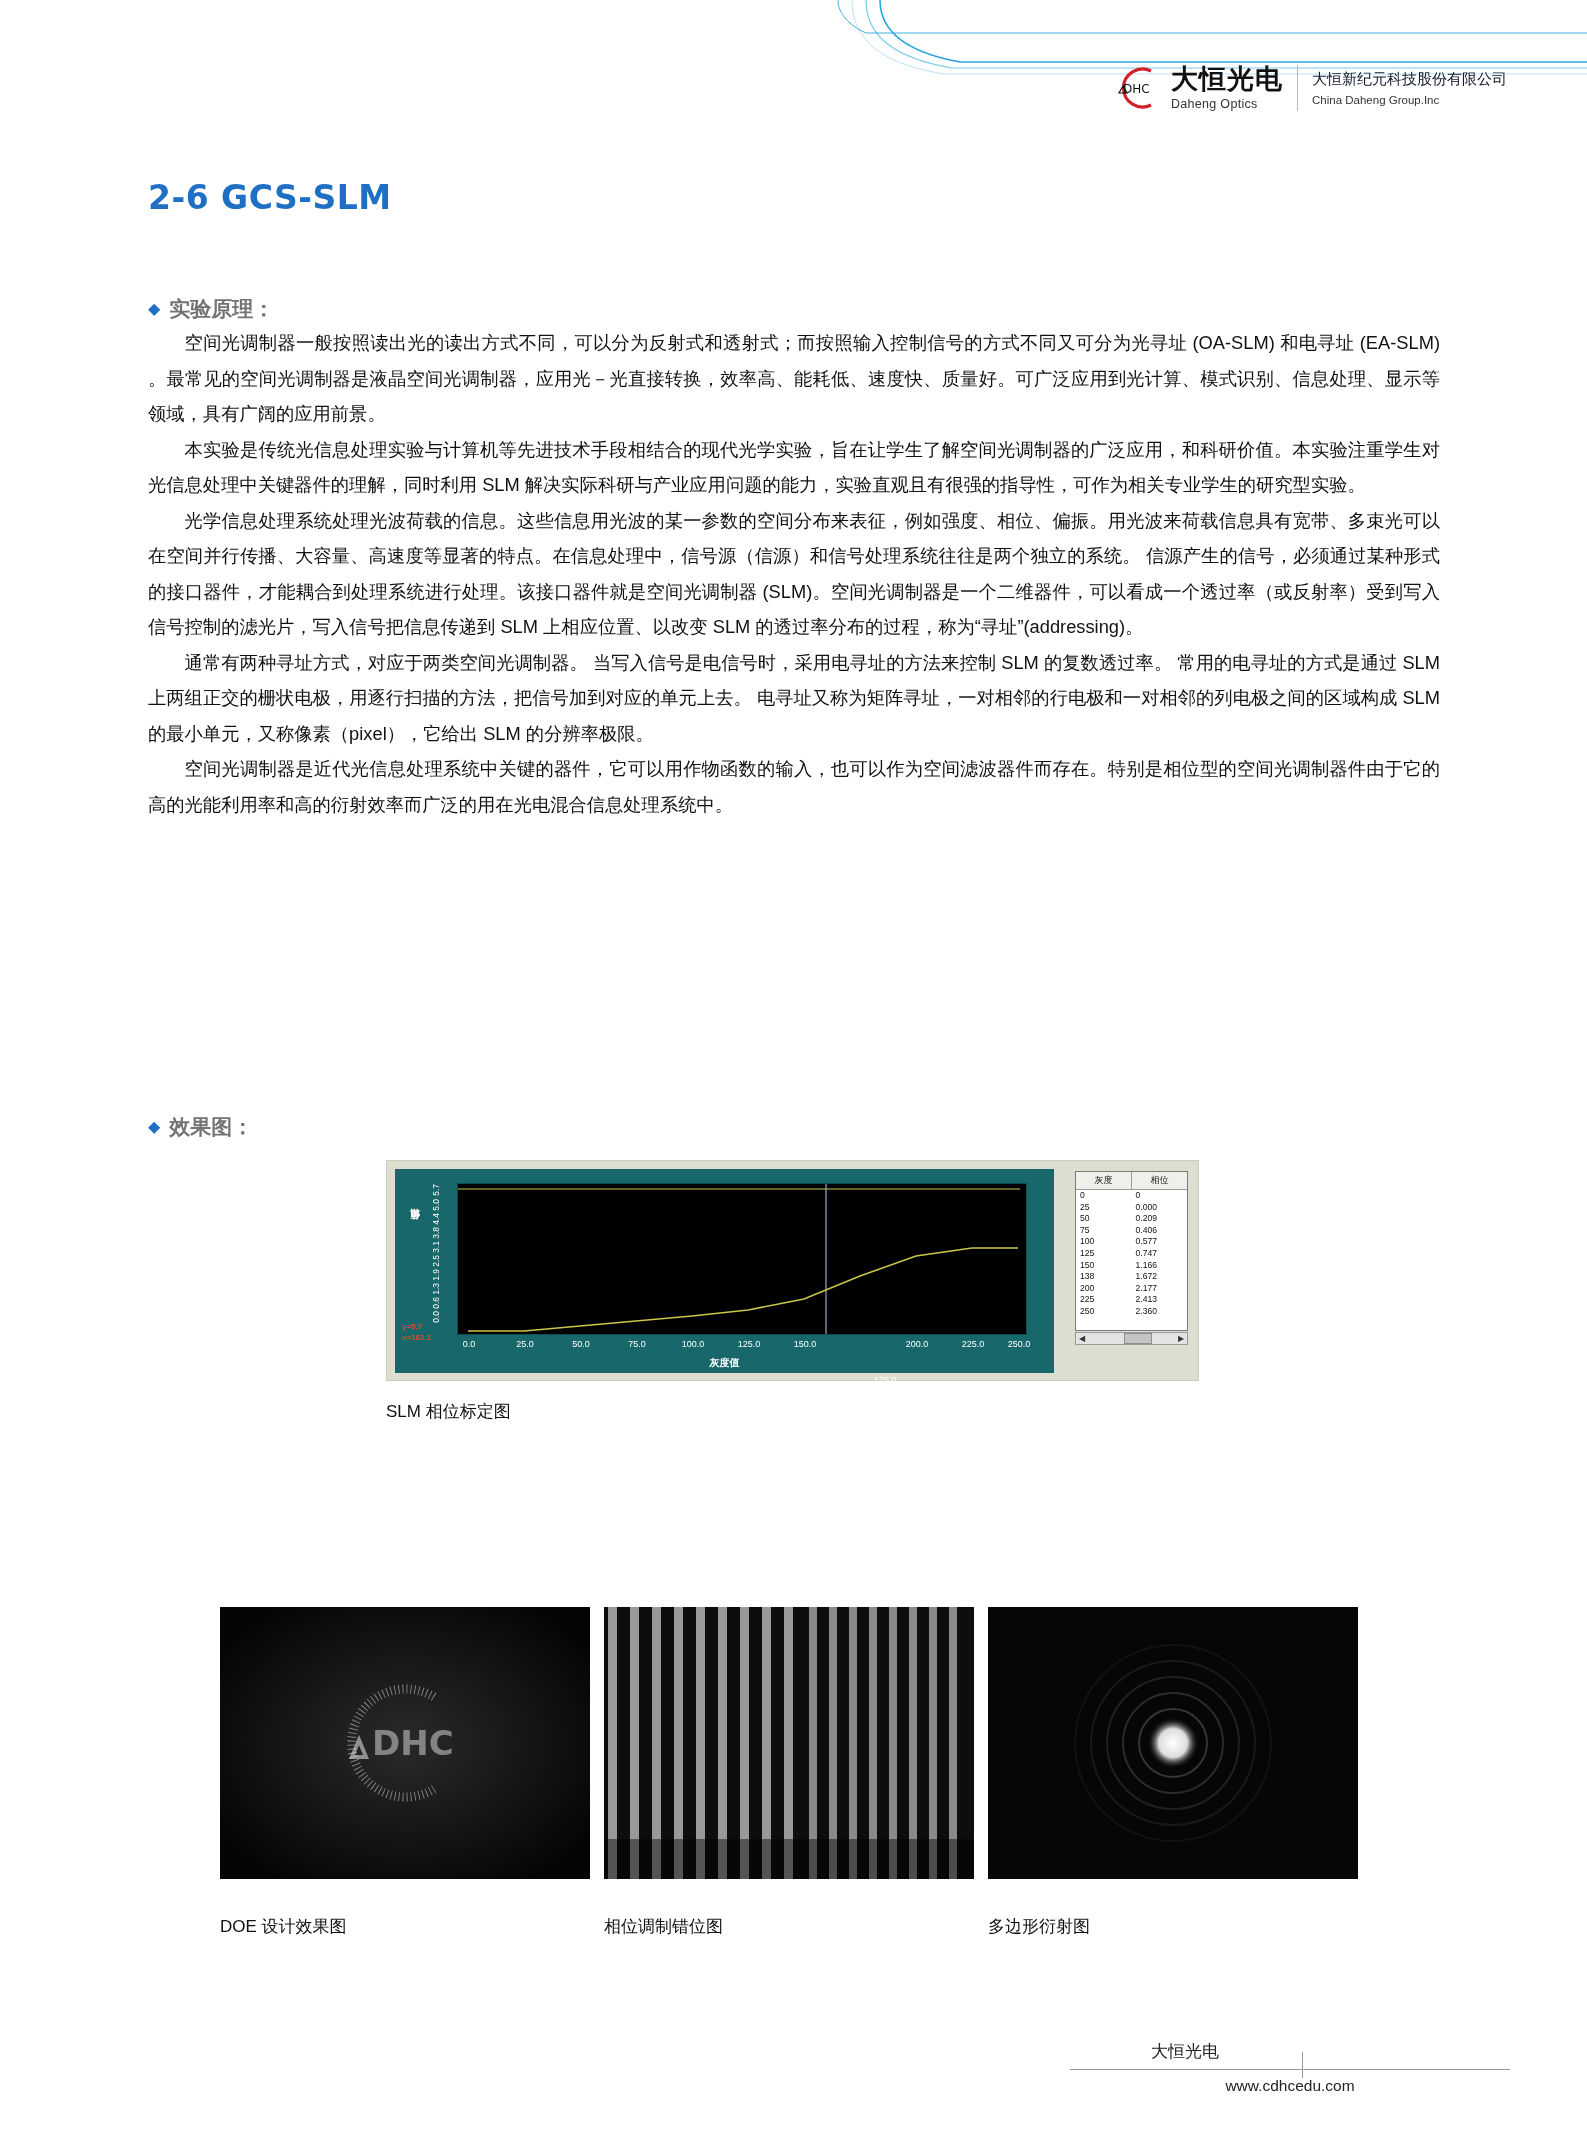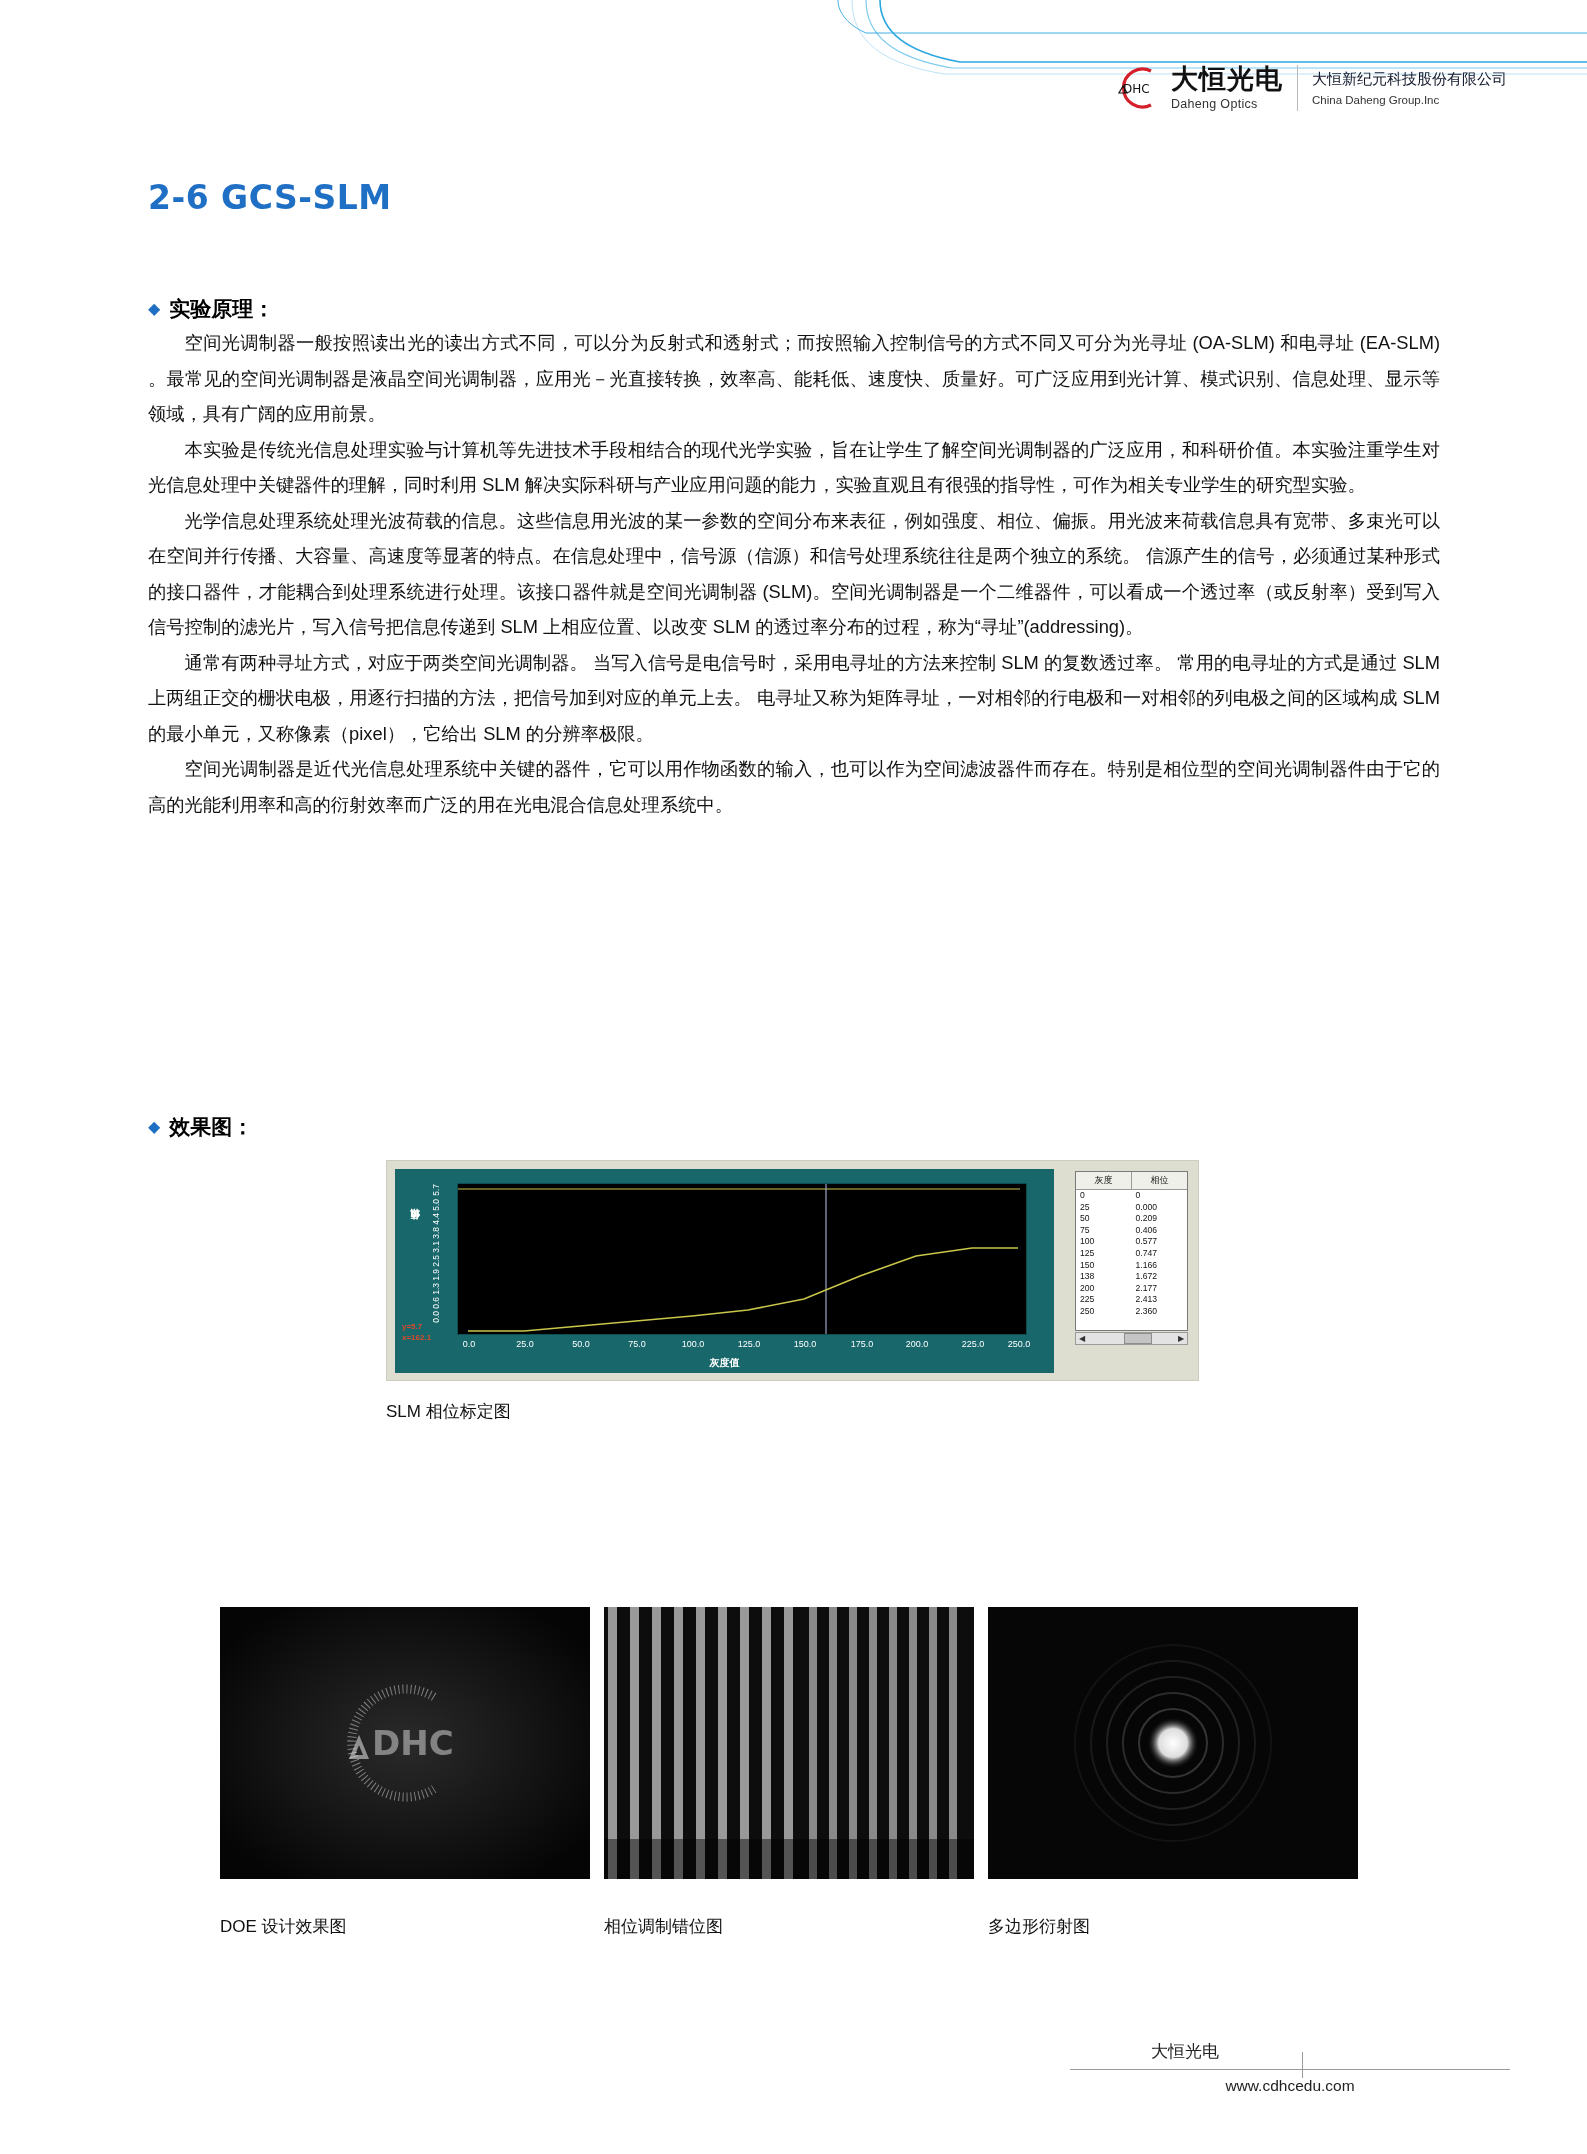--- a/index.html
+++ b/index.html
@@ -29,21 +29,21 @@
   .doc-title{
     position:absolute;left:148px;top:178px;
     font-size:33px;font-weight:bold;color:#1f6fc4;
     letter-spacing:.5px;
     font-family:"DejaVu Sans", sans-serif;
   }
 
   
   .sec-head{position:absolute;display:flex;align-items:center;}
   .sec-diamond{color:#1f6fc4;font-size:16px;margin-right:9px;line-height:1;}
-  .sec-text{font-size:21px;font-weight:bold;color:#000000;}
+  .sec-text{font-size:21px;font-weight:bold;color:#737373;}
 
   
   .body-copy{
     position:absolute;left:148px;top:325px;width:1292px;
     font-size:18.3px;line-height:35.5px;color:#111;
     text-align:justify;
   }
   .body-copy p{margin:0;text-indent:2em;}
   .screenshot{
     position:absolute;left:386px;top:1160px;
@@ -211,21 +211,21 @@
       </div>
 
       <div class="xticks">
         <span style="left:12px;">0.0</span>
         <span style="left:68px;">25.0</span>
         <span style="left:124px;">50.0</span>
         <span style="left:180px;">75.0</span>
         <span style="left:236px;">100.0</span>
         <span style="left:292px;">125.0</span>
         <span style="left:348px;">150.0</span>
-        <span style="left:405px;">175.0</span>
+        <span style="left:428px;margin-top:36px;">175.0</span>
         <span style="left:460px;">200.0</span>
         <span style="left:516px;">225.0</span>
         <span style="left:562px;">250.0</span>
       </div>
 
       <div class="xlabel">灰度值</div>
 
       <div class="cursor-note">
         <div>y=5.7</div>
         <div>x=162.1</div>

